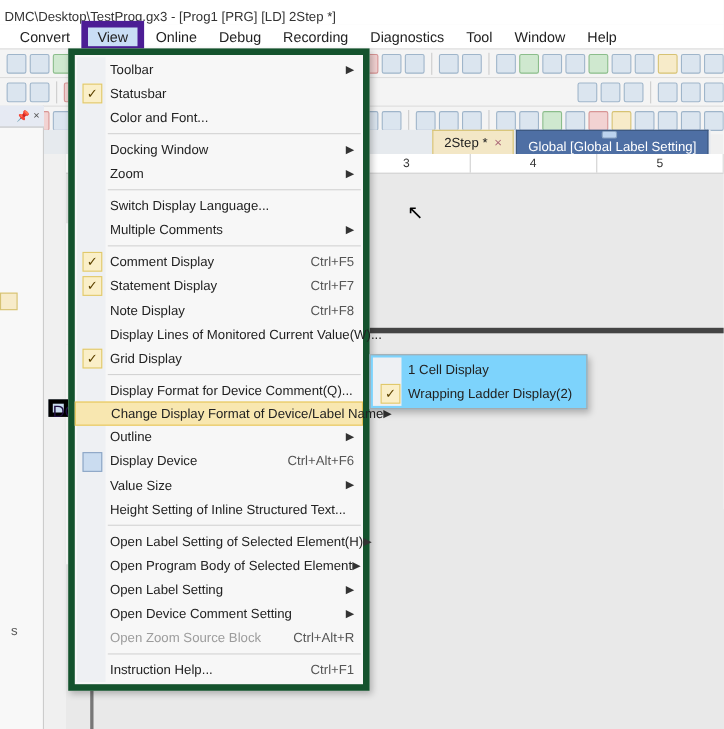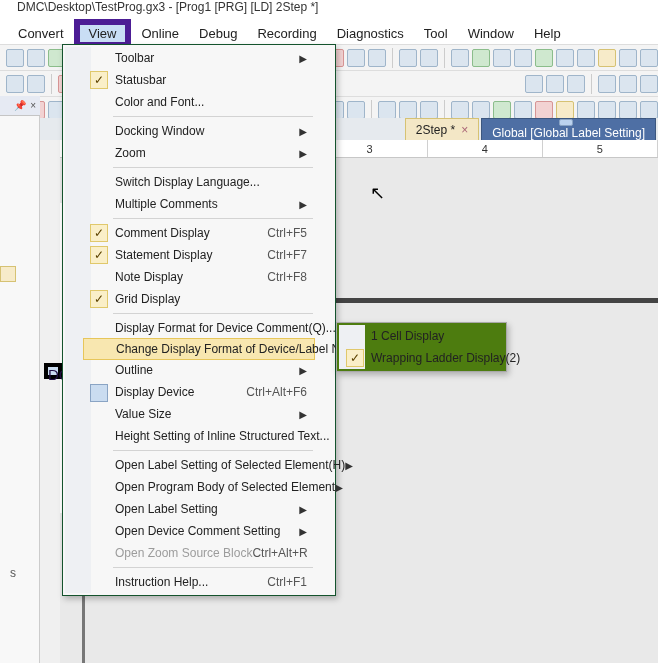--- a/index.html
+++ b/index.html
@@ -1,71 +1,71 @@
 <!DOCTYPE html>
 <html><head>
 <meta charset="utf-8">
 <style>
   * { box-sizing: border-box; margin: 0; padding: 0; font-family: "Segoe UI", Tahoma, sans-serif; }
   html, body { width: 658px; height: 663px; overflow: hidden; background: #fff; }
   .root { width: 658px; height: 663px; position: relative; background: #f0f0f0; }
 
   
-  .title-bar { height: 22px; background: #fff; font-size: 12px; color: #333; padding-left: 17px; display: flex; align-items: flex-start; }
+  .title-bar { height: 22px; background: #fff; font-size: 12px; color: #333; padding-left: 4px; display: flex; align-items: flex-end; }
   
   .menu-bar { height: 22px; background: #fff; display: flex; align-items: center; padding-left: 8px; font-size: 13px; color: #222; }
   .menu-item { padding: 2px 10px; cursor: default; }
   .menu-item.active { background: #c9def5; border: 6px solid #4c1d95; padding: 1px 9px; }
 
   
   .toolbar-row { height: 26px; background: #f4f4f4; border-top: 1px solid #ddd; display: flex; align-items: center; padding-left: 6px; gap: 3px; }
   .tb-icon { width: 18px; height: 18px; background: #dbe5ef; border: 1px solid #9fb5ca; border-radius: 2px; }
   .tb-icon.g { background: #cfe8cf; border-color: #8bbd8b; }
   .tb-icon.r { background: #f2d2d2; border-color: #d79595; }
   .tb-icon.y { background: #f7ebc9; border-color: #d6c273; }
   .tb-sep { width: 1px; height: 20px; background: #ccc; margin: 0 3px; }
 
   
   .sidebar-left { position: absolute; left: 0; top: 96px; width: 40px; bottom: 0; background: #f8f8f8; border-right: 1px solid #ccc; }
   .pin-close { position: absolute; top: 0; left: 0; width: 40px; height: 20px; background: #e6eaf3; border-bottom: 1px solid #c5c5c5; display:flex; align-items:center; justify-content:flex-end; padding-right:4px; gap:3px}
   .pin-close span{ font-size:10px; color:#555; cursor:default}
   .sidebar-label { position:absolute; top:470px; left:10px; font-size:12px; color:#555; }
   .sidebar-icon{ position:absolute; left:0; top:170px; width:16px; height:16px; background:#f7ebc9; border:1px solid #d6c273}
-  .tabs-row{ position:absolute; left:40px; top:118px; right:0; height:22px; background:#e6eaee; display:flex; align-items:center;}
+  .tabs-row{ position:absolute; left:40px; top:118px; right:12px; height:22px; background:#e6eaee; display:flex; align-items:center;}
   .tab{ height:22px; display:flex; align-items:center; padding:0 10px; font-size:12px; color:#222; background:#f3e7c6; border:1px solid #d6c273; border-bottom:none; margin-right:2px;}
   .tab .close{ margin-left:6px; color:#a67;}
   .tab.inactive{ background:#4e6fa4; color:#fff; border-color:#3c577f;flex-direction:column;}
   .tab.inactive .tabicon{ background:#bcd3ef; border-color:#8aa4c4;}
   .tabicon{ width:14px; height:14px; margin-right:5px; background:#89b1e2; border:1px solid #6b94c8; border-radius:2px;}
 
   .ladder-head{ position:absolute; left:40px; top:140px; right:0; height:18px; background:#fff; border-bottom:1px solid #c7c7c7; display:flex; font-size:11px; color:#333}
   .ladder-head div{ flex:1; border-right:1px solid #d0d0d0; text-align:center; line-height:18px}
   .ladder-head div:first-child{ flex:0 0 22px}
   .ladder-body{ position:absolute; left:40px; top:158px; right:0; bottom:0; background:#e9e9e9}
   .row-num{ position:absolute; left:0; width:20px; text-align:center; font-size:11px; color:#444; background:#fff; border-right:1px solid #ccc}
   .row-num.r1{ top:45px; height:110px; line-height:18px}
   .row-num.r2{ top:155px; height:200px; line-height:18px}
   .ladder-rail{ position:absolute; top:0; bottom:0; left:22px; width:3px; background:#777}
   .ladder-dark{ position:absolute; left:22px; right:0; top:140px; height:5px; background:#444}
   .arrow{ position:absolute; left:310px; top:24px; font-size:18px; color:#000}
 
   
-  .menu-panel { position: absolute; left: 62px; top: 44px; width: 274px; background: #f7f7f7; border: 1px solid #14532d; box-shadow: 2px 3px 6px rgba(0,0,0,0.25); padding: 2px 20px; }
+  .menu-panel { position: absolute; left: 62px; top: 44px; width: 274px; background: #f7f7f7; border: 6px solid #14532d; box-shadow: 2px 3px 6px rgba(0,0,0,0.25); padding: 2px 0; }
   .menu-panel .left-gutter { position:absolute; left:2px; top:2px; bottom:2px; width:26px; background:#eef0f3; }
   .menu-row { position: relative; height: 22px; display: flex; align-items: center; font-size: 12px; color: #222; padding-left: 32px; padding-right:8px; cursor: default; white-space:nowrap}
   .menu-row.disabled{ color:#9c9c9c}
   .menu-row .sc{ margin-left:auto; color:#555; font-size:12px}
   .menu-row .arrow-r{ margin-left:auto; font-size:10px; color:#333}
   .menu-row.hl { background: #f8e7b0; border: 1px solid #e7c65a; margin: -1px 0; }
   .menu-checked::before{ content:"✓"; position:absolute; left:7px; top:2px; width:16px; height:16px; border:1px solid #e0c86b; background:#faefc8; color:#5d4300; font-size:12px; text-align:center; line-height:16px;}
   .menu-icon::before{ content:""; position:absolute; left:7px; top:3px; width:16px; height:16px; background:#cadcf0; border:1px solid #8aa4c4;}
   .menu-sep{ height:1px; margin:3px 2px 3px 30px; background:#d3d3d3; }
 
   
-  .submenu{ position:absolute; left:336px; top:322px; width:171px; background:#4d7c0f; border:1px solid #a8a8a8; box-shadow:2px 3px 6px rgba(0,0,0,0.25); padding:2px}
+  .submenu{ position:absolute; left:336px; top:322px; width:198px; background:#7dd3fc; border:1px solid #a8a8a8; box-shadow:2px 3px 6px rgba(0,0,0,0.25); padding:2px}
   .submenu .left-gutter { position:absolute; left:2px; top:2px; bottom:2px; width:26px; background:#eef0f3; }
   .submenu .menu-row .dot{ margin-left:6px; width:6px; height:6px; border-radius:50%; background:#b44848}
   .dev-icon{ position:absolute; left:44px; top:363px; width:18px; height:16px; background:#cadcf0; border:4px solid #000000; font-size:15px; color:#214; text-align:center; line-height:16px}
 </style>
 </head>
 <body>
 
 <div class="root">
 
   <div class="title-bar">
@@ -231,20 +231,23 @@
         <span class="sc">Ctrl+F5</span>
       </div>
       <div class="menu-row menu-checked">
         <span>Statement Display</span>
         <span class="sc">Ctrl+F7</span>
       </div>
       <div class="menu-row">
         <span>Note Display</span>
         <span class="sc">Ctrl+F8</span>
       </div>
+      <div class="menu-row">
+        <span>Display Lines of Monitored Current Value(W)...</span>
+      </div>
       <div class="menu-row menu-checked">
         <span>Grid Display</span>
       </div>
       <div class="menu-sep"></div>
       <div class="menu-row">
         <span>Display Format for Device Comment(Q)...</span>
       </div>
       <div class="menu-row hl">
         <span>Change Display Format of Device/Label Name</span>
         <span class="arrow-r">▶</span>

